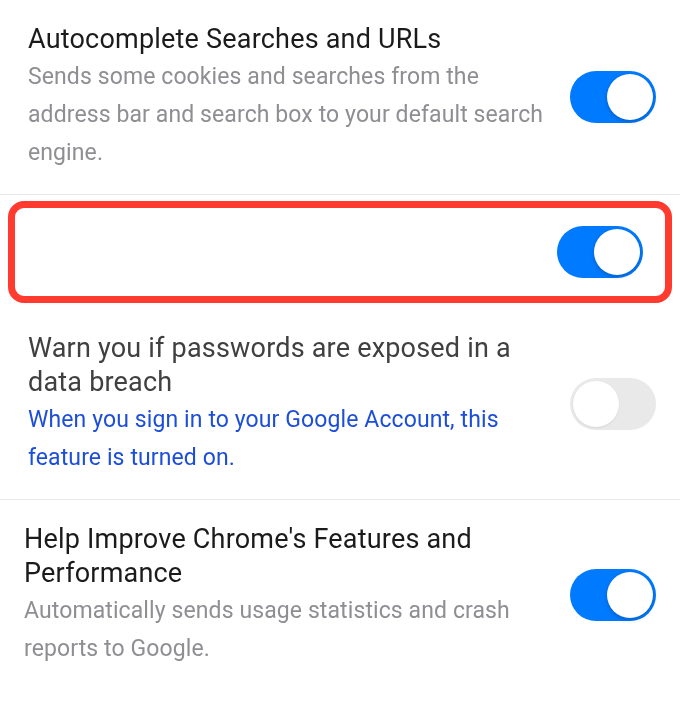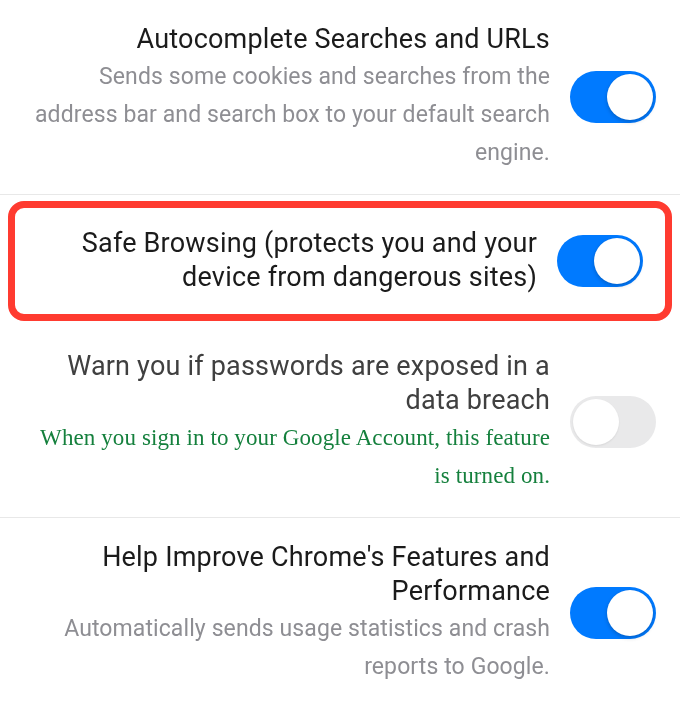--- a/index.html
+++ b/index.html
@@ -15,21 +15,20 @@
       display: flex;
       flex-direction: column;
     }
     .setting-row {
       display: flex;
       flex-direction: row;
       align-items: center;
       justify-content: space-between;
       padding: 22px 24px 22px 28px;
       border-bottom: 1px solid #E8E8E8;
-      text-align: right;
     }
     .setting-row:last-child { border-bottom: none; padding-left: 24px; }
     .text-block {
       flex: 1;
       padding-right: 20px;
     }
     .title {
       font-size: 27px;
       line-height: 34px;
       color: #1b1b1b;
@@ -38,21 +37,21 @@
       margin-bottom: 2px;
     }
     .subtitle {
       font-size: 23px;
       line-height: 38px;
       color: #8E8E93;
       font-weight: 400;
       letter-spacing: 0.1px;
     }
     .disabled .title { color: #404040; }
-    .disabled .subtitle { color: #15803d; font-family: Liberation Serif, serif; }
+    .disabled .subtitle { color: #1d4ed8; }
     .highlighted {
       border: 7px solid #FF3B30;
       border-radius: 16px;
       margin: 6px 8px;
       padding: 18px 22px 18px 22px;
     }
     
     .toggle {
       position: relative;
       width: 86px;
@@ -89,21 +88,20 @@
       <div class="title">Autocomplete Searches and URLs</div>
       <div class="subtitle">Sends some cookies and searches from the address bar and search box to your default search engine.</div>
     </div>
     <div class="toggle toggle-on">
       <div class="knob"></div>
     </div>
   </div>
 
   <div class="setting-row highlighted">
     <div class="text-block">
-      <div class="title">Safe Browsing (protects you and your device from dangerous sites)</div>
     </div>
     <div class="toggle toggle-on">
       <div class="knob"></div>
     </div>
   </div>
 
   <div class="setting-row disabled">
     <div class="text-block">
       <div class="title">Warn you if passwords are exposed in a data breach</div>
       <div class="subtitle">When you sign in to your Google Account, this feature is turned on.</div>

